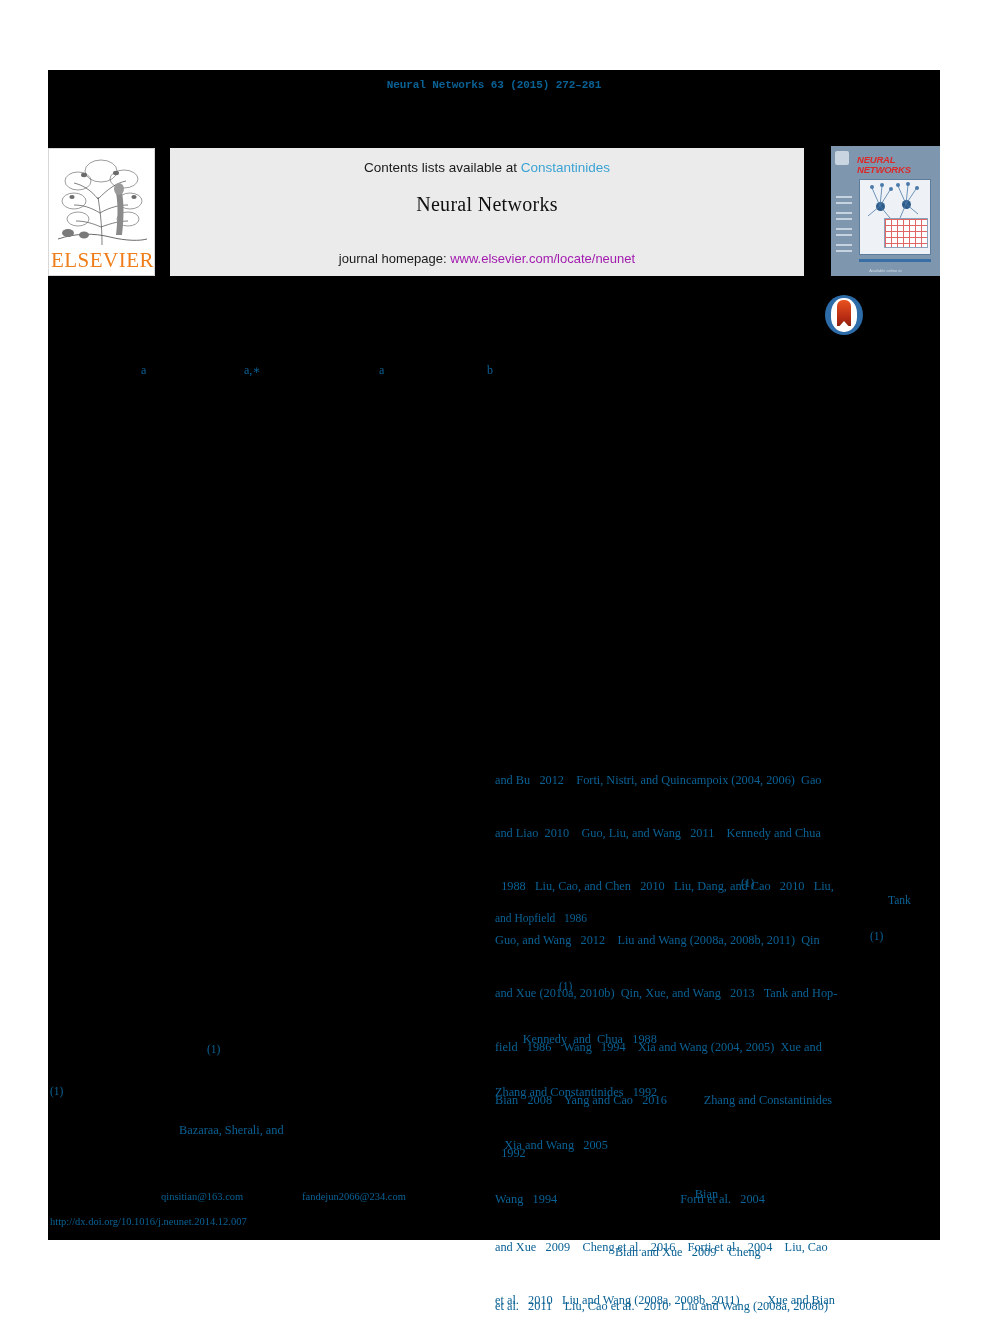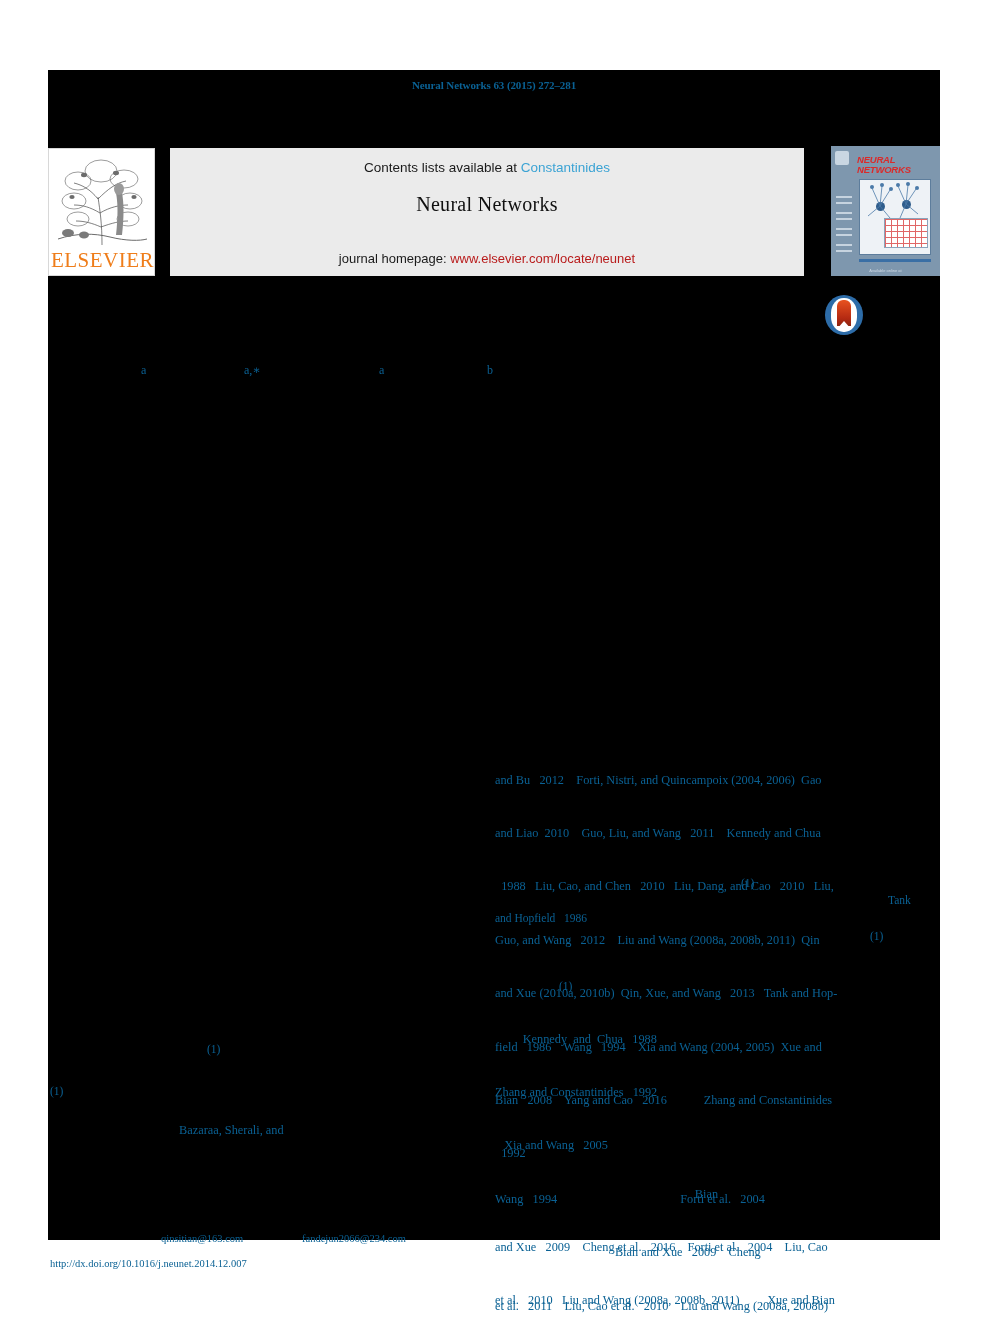--- a/index.html
+++ b/index.html
@@ -41,20 +41,21 @@
     position: absolute;
     left: 0;
     top: 9px;
     width: 892px;
     text-align: center;
     font-size: 11px;
     color: #0a6194;
     font-weight: bold;
     letter-spacing: -0.1px;
     white-space: nowrap;
+    font-family: Liberation Mono, monospace;
   }
 
   
   #masthead {
     position: absolute;
     left: 0px;
     top: 38px;
     width: 892px;
     height: 132px;
   }
@@ -119,21 +120,21 @@
     letter-spacing: 0.3px;
   }
   #sd-homepage {
     position: absolute;
     left: 0; bottom: 10px; width: 634px;
     text-align: center;
     font-family: "Liberation Sans", "DejaVu Sans", sans-serif;
     font-size: 13px;
     color: #1a1a1a;
   }
-  #sd-homepage .sd-link { color: #b91c1c; }
+  #sd-homepage .sd-link { color: #a21caf; }
 
   
   #journal-cover {
     position: absolute;
     left: 783px;
     top: 38px;
     width: 109px;
     height: 130px;
     background: #7e97ae;
     overflow: hidden;
@@ -260,21 +261,20 @@
     line-height: 17.8px;
     white-space: pre;
   }
 
   .footer-line {
     position: absolute;
     color: #0a6194;
     font-family: "Liberation Serif", "DejaVu Serif", serif;
     font-size: 10.5px;
     white-space: pre;
-    margin-top: 42px;
   }
 </style>
 </head>
 <body>
 
 <div id="page-sheet">
 
   <div id="running-head">Neural Networks 63 (2015) 272–281</div>
 
   <div id="masthead">

